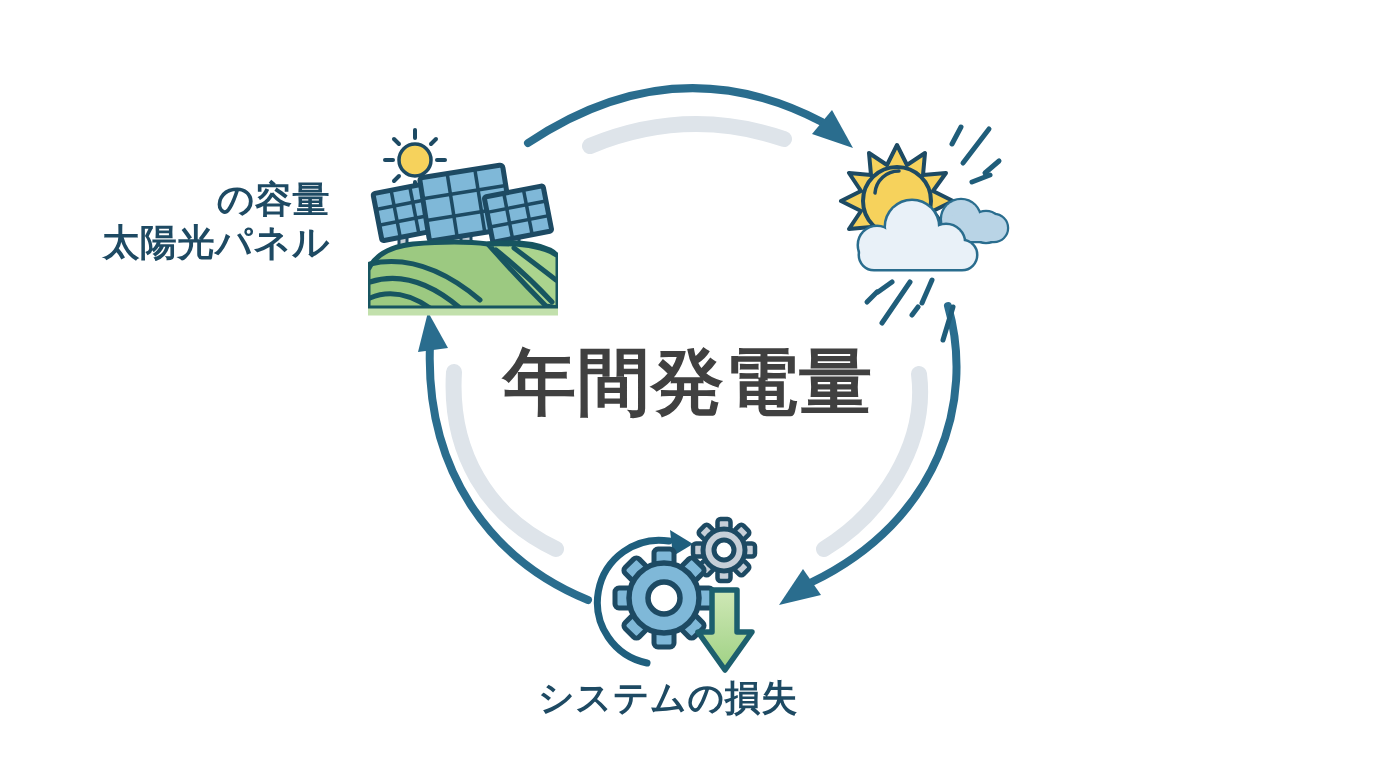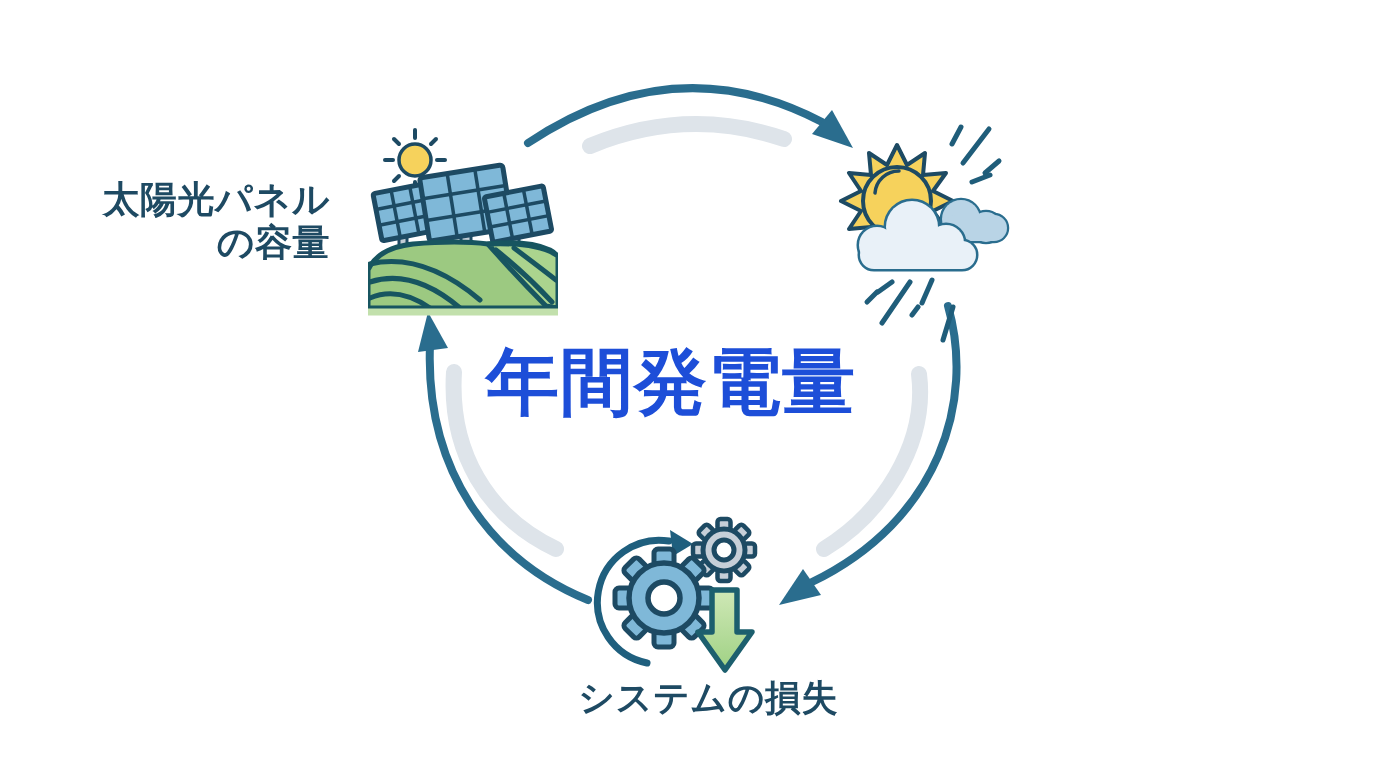--- a/index.html
+++ b/index.html
@@ -4,24 +4,24 @@
 <style>
   html,body{margin:0;padding:0;background:#fff;}
   .canvas{
     position:relative;width:1376px;height:768px;background:#ffffff;overflow:hidden;
     font-family:"Liberation Sans",sans-serif;color:#1e4a63;
   }
   .abs{position:absolute;}
   .node-label{font-weight:bold;font-size:37px;line-height:1.16;letter-spacing:0.5px;}
   .label-left{left:92px;top:179px;width:238px;text-align:right;}
   .label-right{left:1018px;top:179px;width:205px;text-align:center;}
-  .label-bottom{left:538px;top:677px;width:300px;text-align:right;font-size:36px;}
+  .label-bottom{left:538px;top:677px;width:300px;text-align:left;font-size:36px;}
   .diagram-title{
-    left:486px;top:334px;width:404px;text-align:left;
-    font-size:73px;font-weight:bold;color:#1d4ed8;letter-spacing:1px;white-space:nowrap;
+    left:486px;top:334px;width:404px;text-align:center;
+    font-size:73px;font-weight:bold;color:#404040;letter-spacing:1px;white-space:nowrap;
   }
   svg{display:block;}
 </style>
 </head>
 <body>
 
 <div class="canvas">
 
   <svg class="abs" style="left:0;top:0" width="1376" height="768" viewBox="0 0 1376 768">
 
@@ -197,22 +197,22 @@
         <rect x="-10" y="-49" width="20" height="17" rx="4" transform="rotate(315)"></rect>
       </g>
       <circle r="35" fill="#7fb8d8" stroke="#1d4a63" stroke-width="5.5"></circle>
       <circle r="16" fill="#ffffff" stroke="#1d4a63" stroke-width="5.5"></circle>
     </g>
 
     <polygon points="119,77 144,77 144,119 159,119 132,157 105,119 119,119" fill="url(#gr)" stroke="#1c5f6e" stroke-width="5.5" stroke-linejoin="round"></polygon>
   </svg>
 
   <div class="abs node-label label-left">
+    <div>の容量</div>
     <div>太陽光パネル</div>
-    <div>の容量</div>
   </div>
 
 
   <div class="abs diagram-title">年間発電量</div>
 
   <div class="abs node-label label-bottom">
     <div>システムの損失</div>
   </div>
 
 </div>

